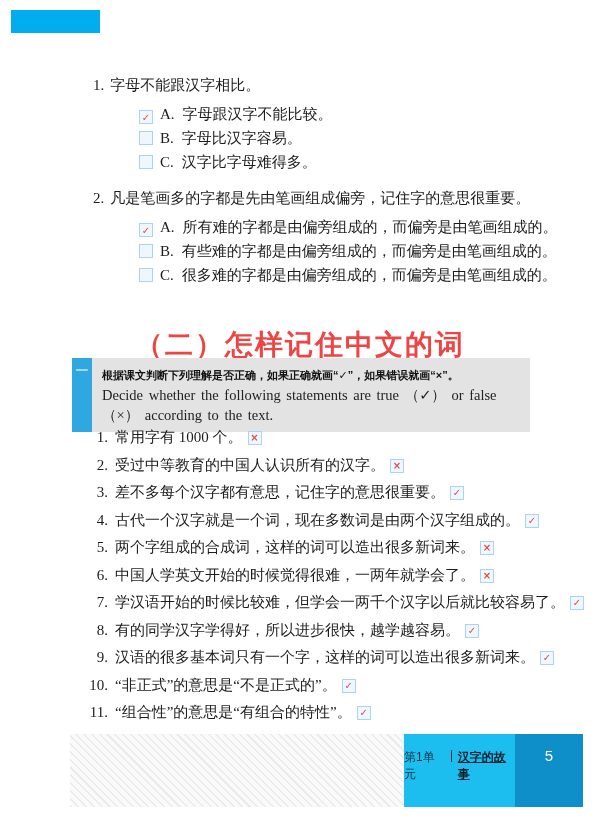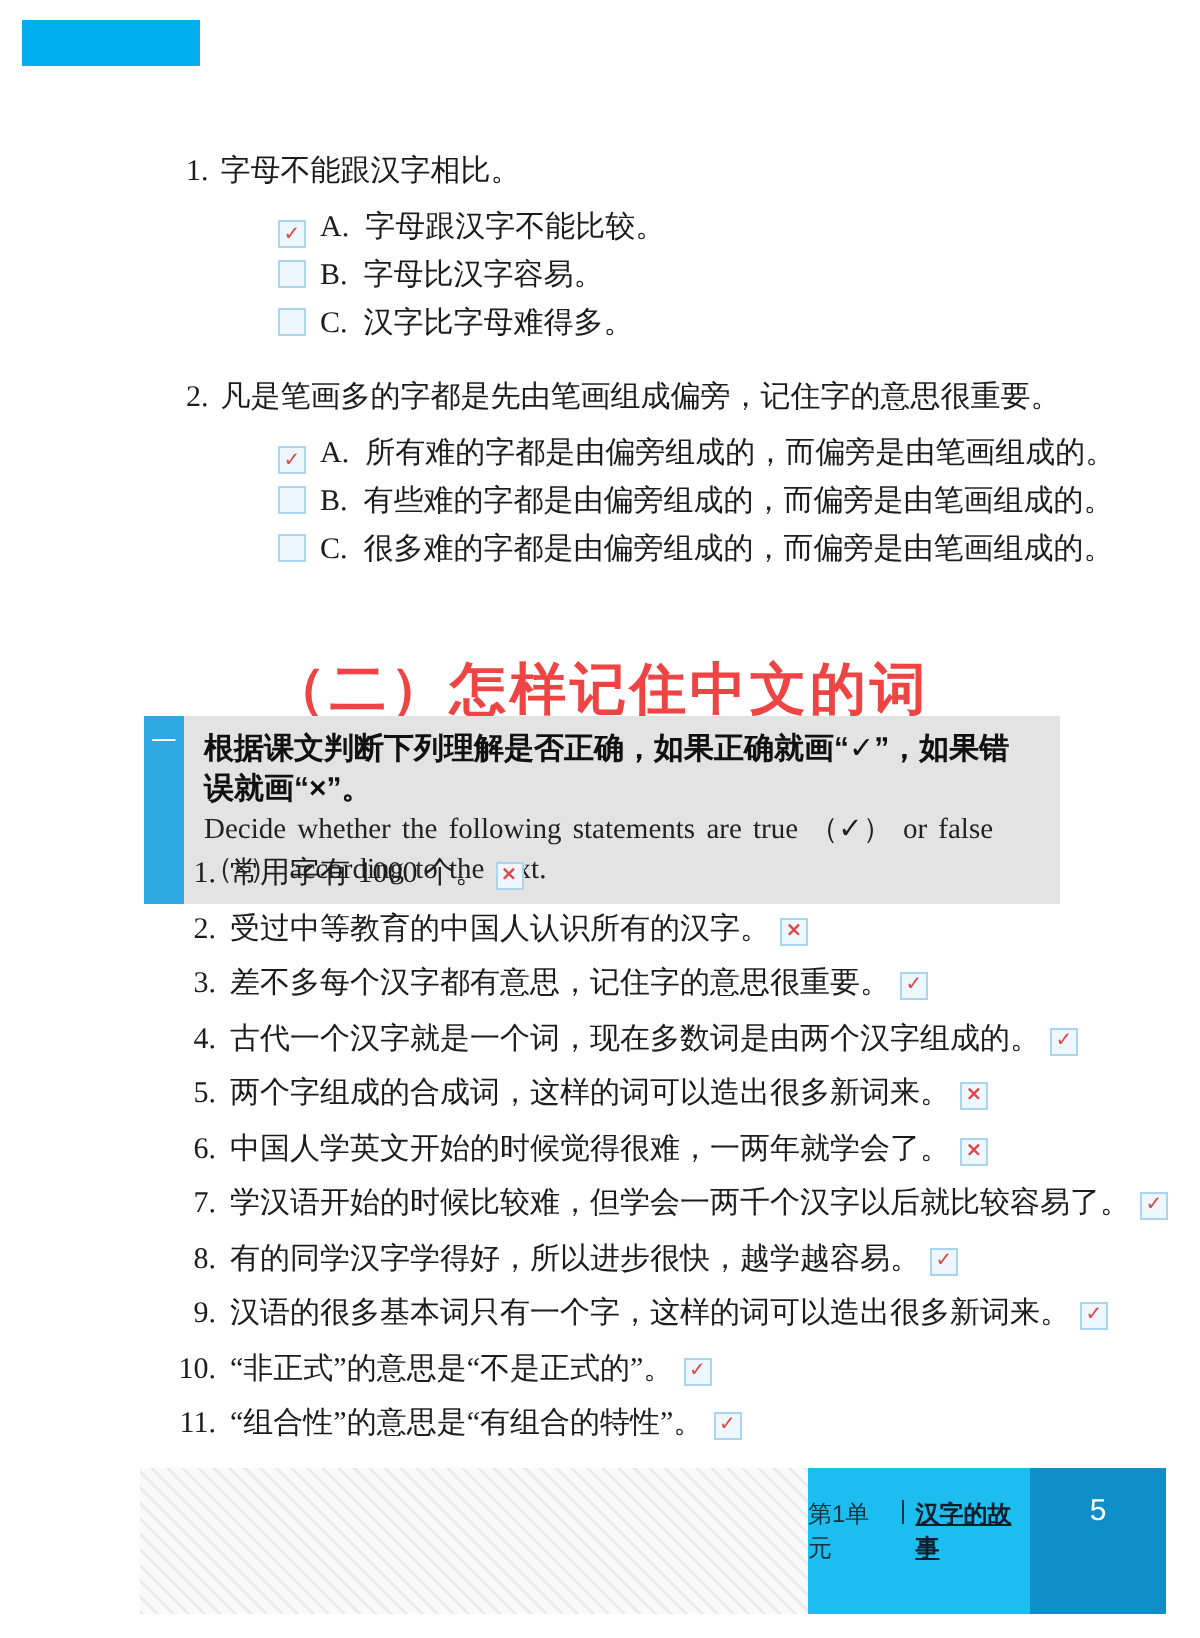--- a/index.html
+++ b/index.html
@@ -46,21 +46,21 @@
     display:flex;align-items:stretch;
   }
   .instr-tab{
     width:20px;background:#2FA8E1;flex:0 0 20px;
     color:#ffffff;font-size:13px;text-align:center;padding-top:4px;
   }
   .instr-body{
     background:#E3E3E3;flex:1;padding:7px 12px 7px 10px;
   }
   .instr-cn{
-    font-weight:bold;font-size:15px;line-height:20px;
+    font-weight:bold;font-size:11px;line-height:20px;
     font-family:"Liberation Sans","DejaVu Sans",sans-serif;
     color:#111;
   }
   .instr-en{
     font-size:14.5px;line-height:20px;
     font-family:"Liberation Serif","DejaVu Serif",serif;
     color:#222;word-spacing:2px;
   }
 
   

